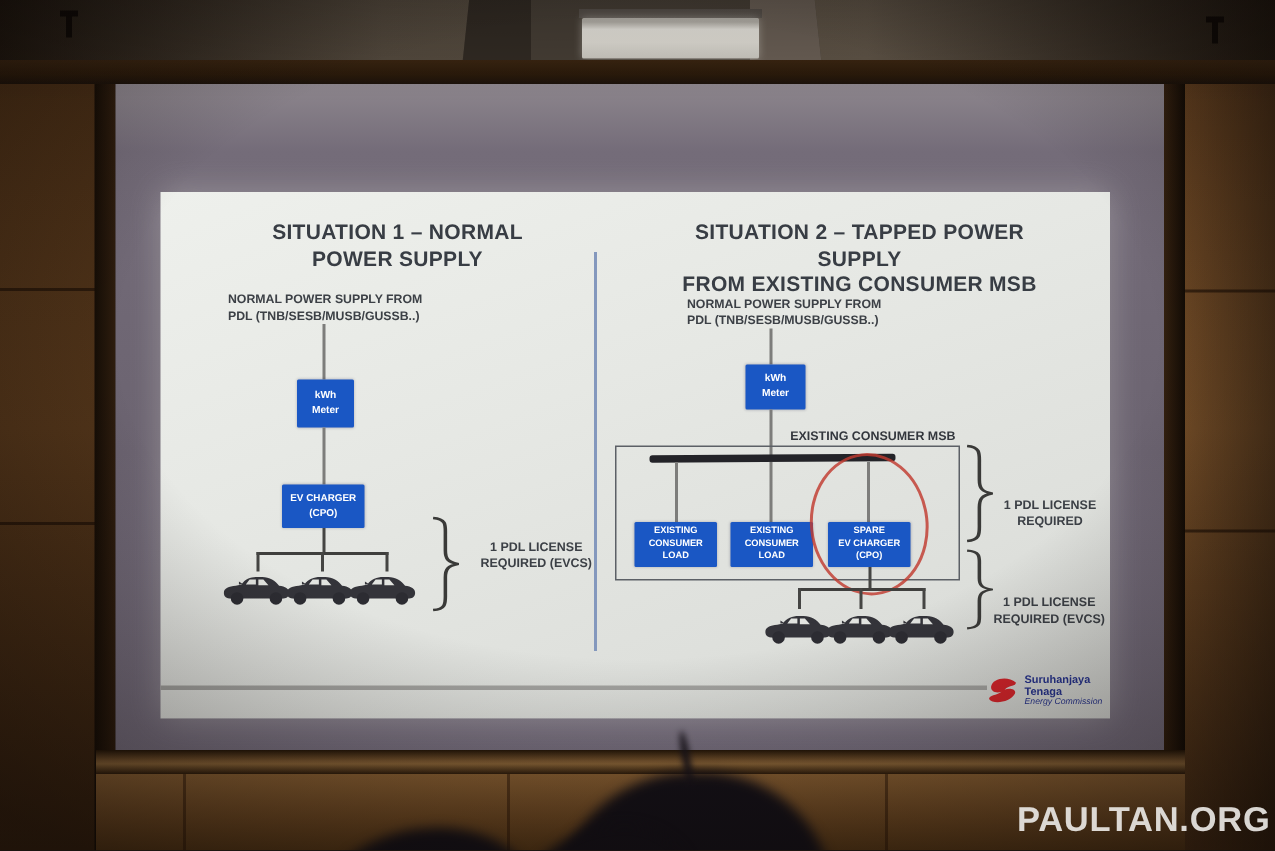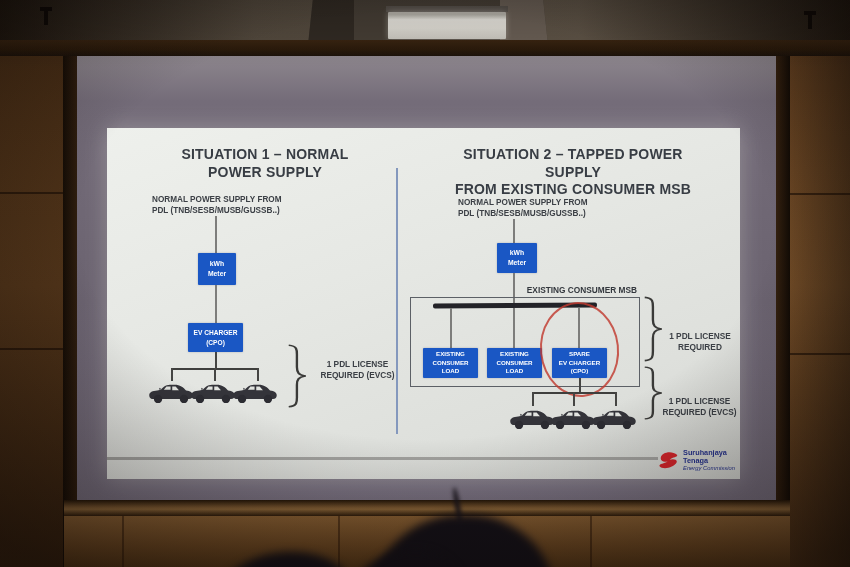--- a/index.html
+++ b/index.html
@@ -225,13 +225,14 @@
   </div>
 
   <div class="abs heads">
     <div class="blob" style="left:365px;top:515px;width:190px;height:120px;border-radius:50% 45% 0 0/85% 70% 0 0"></div>
     <div class="blob" style="left:345px;top:550px;width:120px;height:60px;border-radius:60% 40% 0 0/100% 80% 0 0"></div>
     <div class="wisp" style="left:455px;top:487px;transform:rotate(-10deg)"></div>
     <div class="blob" style="left:215px;top:552px;width:140px;height:60px;border-radius:55% 45% 0 0/90% 70% 0 0"></div>
   </div>
 
   <div class="abs vignette"></div>
+  <div class="abs watermark">PAULTAN.ORG</div>
 </div>
 
 </body></html>

